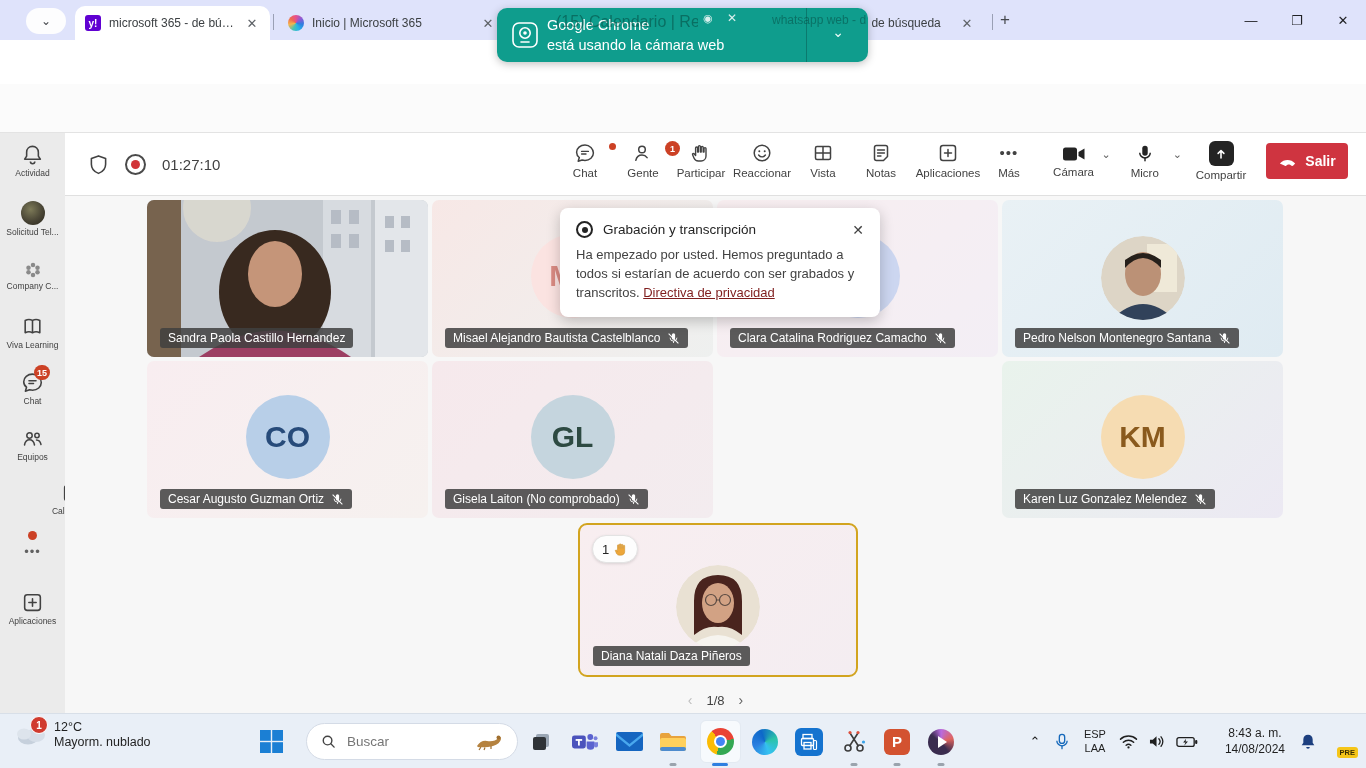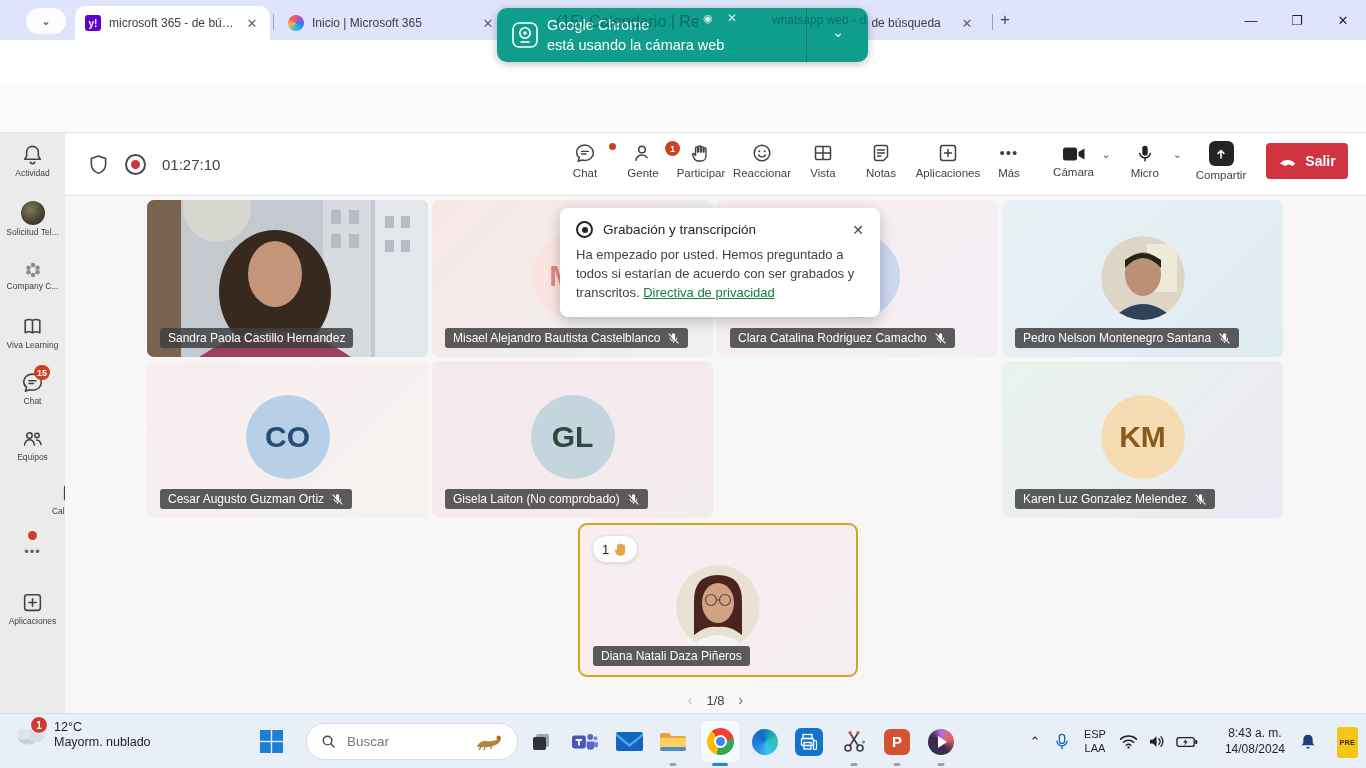--- a/index.html
+++ b/index.html
@@ -105,41 +105,41 @@
   .pager .next{color:#616161;font-size:14px;}
 
   
   .toast{position:absolute;left:495px;top:12px;width:320px;background:#fff;border-radius:8px;box-shadow:0 4px 14px rgba(0,0,0,.22);z-index:30;padding:13px 16px 14px 16px;box-sizing:border-box;}
   .toast .hd{display:flex;align-items:center;gap:10px;}
   .toast .rec{width:13px;height:13px;border-radius:50%;border:2px solid #242424;display:flex;align-items:center;justify-content:center;flex:none;}
   .toast .rec i{width:6px;height:6px;border-radius:50%;background:#242424;}
   .toast .ttl{font-size:13.5px;color:#242424;flex:1;}
   .toast .x{color:#424242;font-size:14px;}
   .toast .body{margin-top:8px;font-size:13px;line-height:1.45;color:#424242;}
-  .toast a{color:#15803d;text-decoration:underline;}
+  .toast a{color:#7f1d1d;text-decoration:underline;}
 
   
   .taskbar{position:absolute;left:0;top:713px;width:1366px;height:55px;background:#e9eff7;border-top:1px solid #d8dfe8;box-sizing:border-box;}
   .weather{position:absolute;left:14px;top:6px;display:flex;align-items:flex-start;gap:6px;}
   .wbadge{position:absolute;left:16px;top:-4px;width:16px;height:16px;border-radius:50%;background:#d03b2f;color:#fff;font-size:10px;font-weight:bold;display:flex;align-items:center;justify-content:center;border:1.5px solid #fff;box-sizing:content-box;}
   .wtxt .t1{font-size:12.5px;color:#1f1f1f;}
   .wtxt .t2{font-size:12.5px;color:#1f1f1f;margin-top:1px;}
   .tb-ic{position:absolute;top:0;height:55px;display:flex;align-items:center;justify-content:center;}
   .run-ind{position:absolute;bottom:3px;left:50%;transform:translateX(-50%);width:7px;height:3px;border-radius:2px;background:#9aa3ad;}
   .run-ind.active{width:16px;background:#2f7fe0;}
   .chrome-active-bg{position:absolute;left:700px;top:6px;width:41px;height:43px;background:#f7fafd;border-radius:6px;border:1px solid #e3eaf2;box-sizing:border-box;}
   .tb-search{position:absolute;left:306px;top:9px;width:212px;height:37px;background:#fff;border:1px solid #d4dbe6;border-radius:19px;box-sizing:border-box;display:flex;align-items:center;}
   .tb-search input{border:0;outline:none;background:transparent;font-size:13.5px;color:#5f6368;font-family:"Liberation Sans",sans-serif;width:120px;}
   .tray{position:absolute;right:0;top:0;height:55px;display:flex;align-items:center;}
   .tray .chev{font-size:13px;color:#1f1f1f;width:26px;text-align:center;}
   .lang{font-size:11px;color:#1f1f1f;text-align:center;line-height:1.25;margin:0 8px;}
   .clock{font-size:12px;color:#1f1f1f;text-align:center;line-height:1.3;margin:0 10px 0 22px;}
   .copilot{position:relative;width:27px;height:27px;margin:0 14px 0 4px;}
   .copilot .ball{width:27px;height:27px;border-radius:50%;background:conic-gradient(#3db3e8,#7a5fd0,#e85ba3,#f2a531,#86c93f,#3db3e8);}
-  .copilot .pre{position:absolute;right:-6px;bottom:-3px;background:#f5c518;color:#3a2d00;font-size:7.5px;font-weight:bold;border-radius:3px;padding:11px 3px;}
+  .copilot .pre{position:absolute;right:-6px;bottom:-3px;background:#f5c518;color:#3a2d00;font-size:7.5px;font-weight:bold;border-radius:3px;padding:1px 3px;}
   .bellfill{margin:0 4px;}
   .ppt-tile{width:26px;height:26px;border-radius:6px;background:#d35230;color:#fff;font-weight:bold;font-size:15px;display:flex;align-items:center;justify-content:center;}
   .printer-tile{width:28px;height:28px;border-radius:6px;background:#1573cf;display:flex;align-items:center;justify-content:center;}
   .media-ball{width:26px;height:26px;border-radius:50%;background:conic-gradient(#b86be0,#e0655f,#3a2c4f 40%,#3a2c4f 85%,#b86be0);display:flex;align-items:center;justify-content:center;}
   .media-ball .tri{width:0;height:0;border-left:9px solid #fff;border-top:6px solid transparent;border-bottom:6px solid transparent;margin-left:3px;}
 </style>
 </head>
 <body>
 
 <div id="screen">

